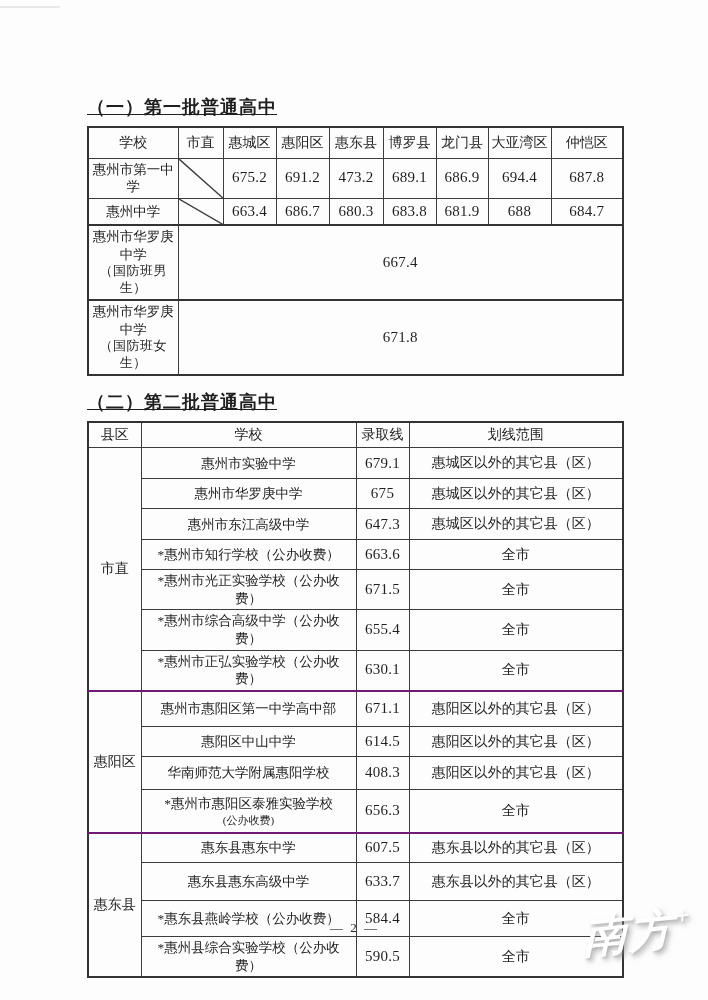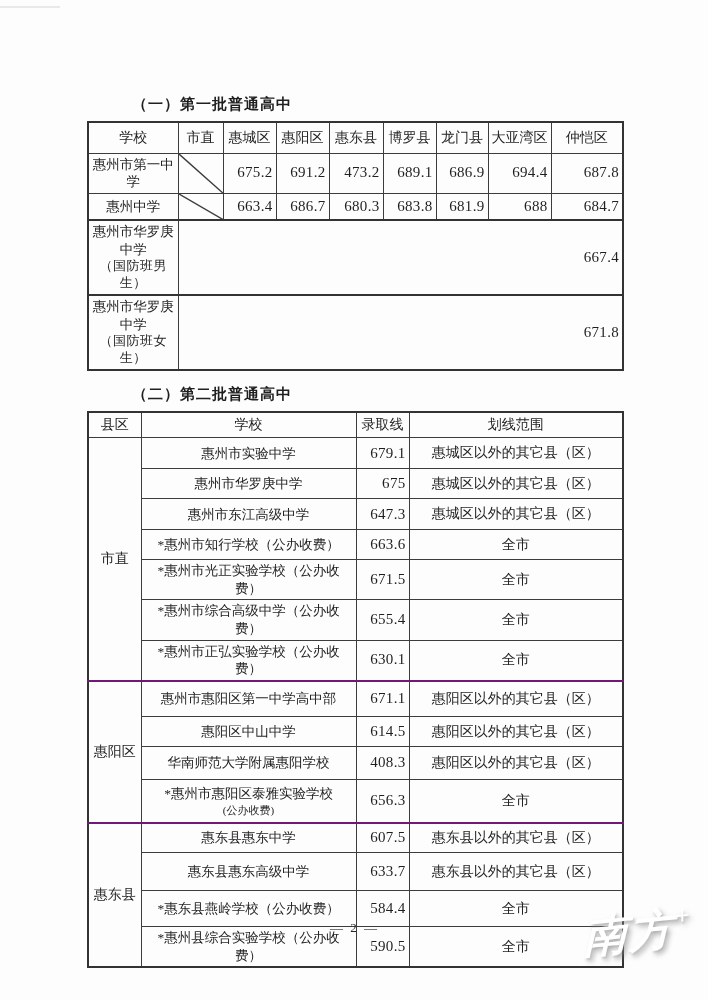--- a/index.html
+++ b/index.html
@@ -12,41 +12,41 @@
     font-family:"Liberation Serif","DejaVu Serif",serif;
     color:#1f1f1f;
     overflow:hidden;
   }
   .scan-edge {
     position:absolute; top:6px; left:0; width:60px; height:2px;
     background:#e9e9e9;
   }
   .content { position:absolute; left:87px; top:95px; width:535px; }
   .sec-title {
-    font-size:15px; font-weight:600; letter-spacing:1px;
-    margin-left:45px; margin-bottom:7px;
+    font-size:18px; font-weight:600; letter-spacing:1px;
+    margin-bottom:7px;text-decoration:underline;
   }
   .sec-title.second { margin-top:14px; }
   table {
     width:535px; border-collapse:collapse; table-layout:fixed;
   }
   table.t1 { border:2px solid #333; margin-bottom:0; }
   table.t2 { border:2px solid #333; }
   th, td {
     border:1px solid #3c3c3c;
     text-align:center; vertical-align:middle;
     font-size:14px; font-weight:normal;
     padding:2px 3px; line-height:1.3;
   }
   .t1 .group-sep td { border-top:2px solid #333; }
   .t2 .group-sep td { border-top:2px solid #701a75; }
   .rh26 { height:26px; } .rh27 { height:27px; } .rh30 { height:30px; }
   .rh31 { height:31px; } .rh32 { height:32px; } .rh33 { height:33px; }
   .rh36 { height:36px; } .rh38 { height:38px;padding-left:20px; } .rh43 { height:43px;font-family:Liberation Serif, serif; } .rh55 { height:55px; }
-  .num { font-size:15px; letter-spacing:0.3px;text-align:right; }
+  .num { font-size:15px; letter-spacing:0.3px; }
   .schoolname { font-size:13.5px; }
   .subnote { display:block; font-size:13px; letter-spacing:0.5px; }
   .school2 { display:block; font-size:11px; }
   .diag-cell { position:relative; padding:0; }
   .diag-cell svg { position:absolute; inset:0; width:100%; height:100%; display:block; }
   .page-number {
     position:absolute; left:87px; top:920px; width:535px;
     text-align:center; font-size:13px; letter-spacing:2px; color:#2a2a2a;
   }
   .watermark {

